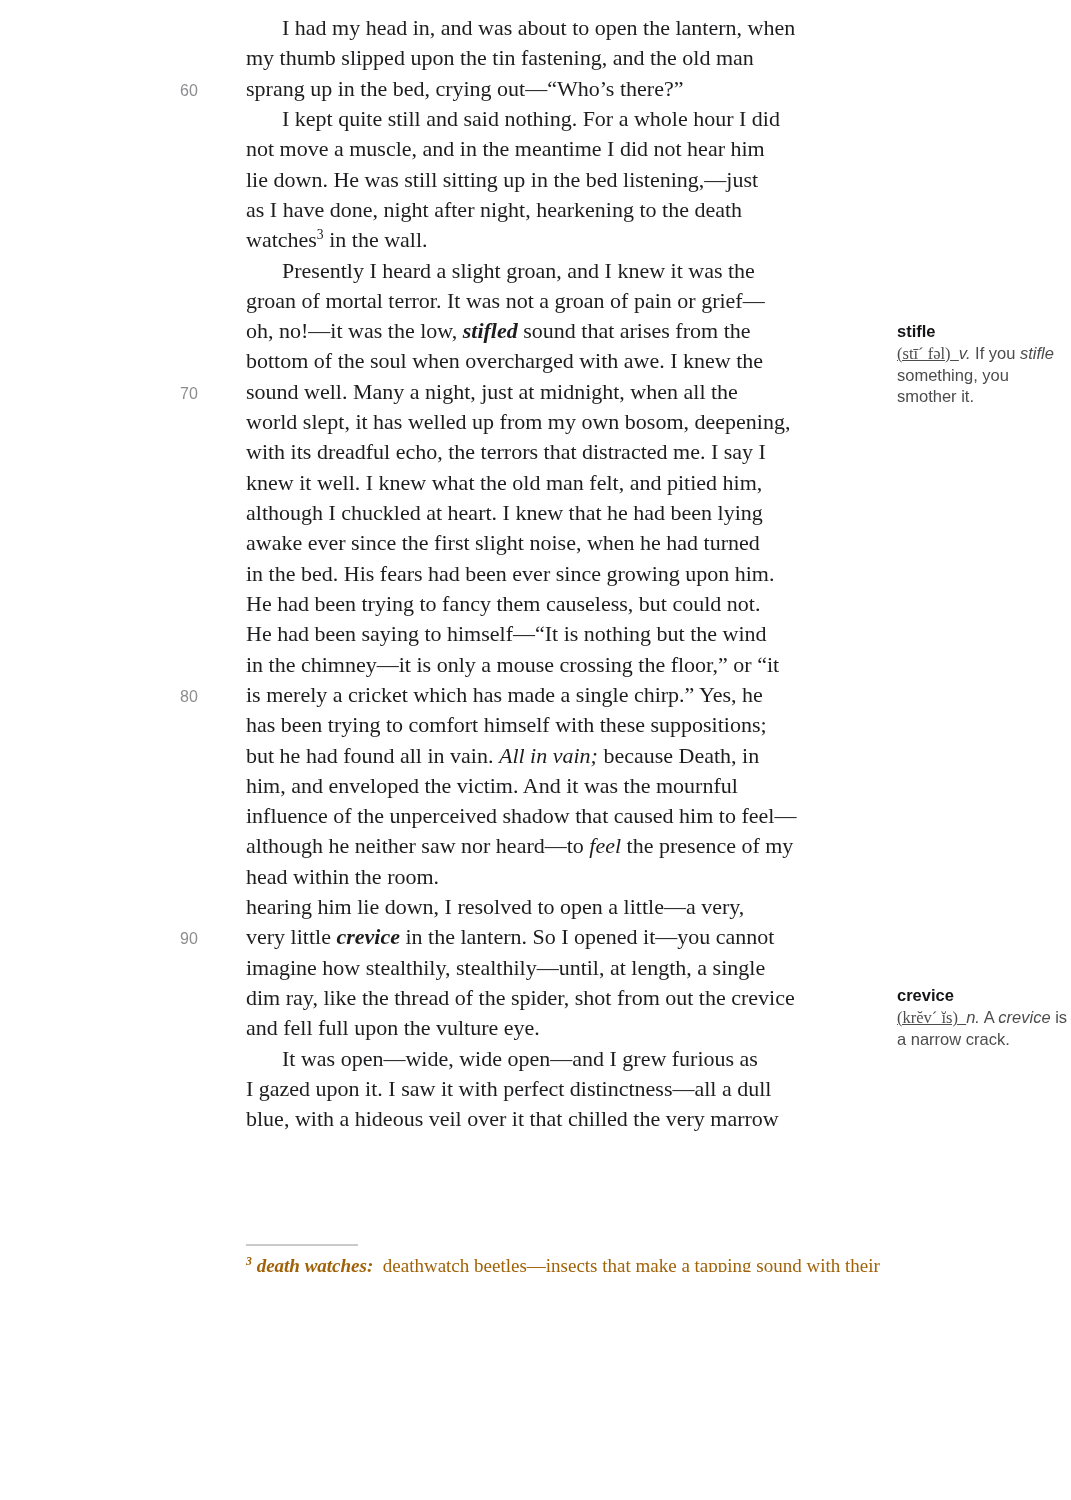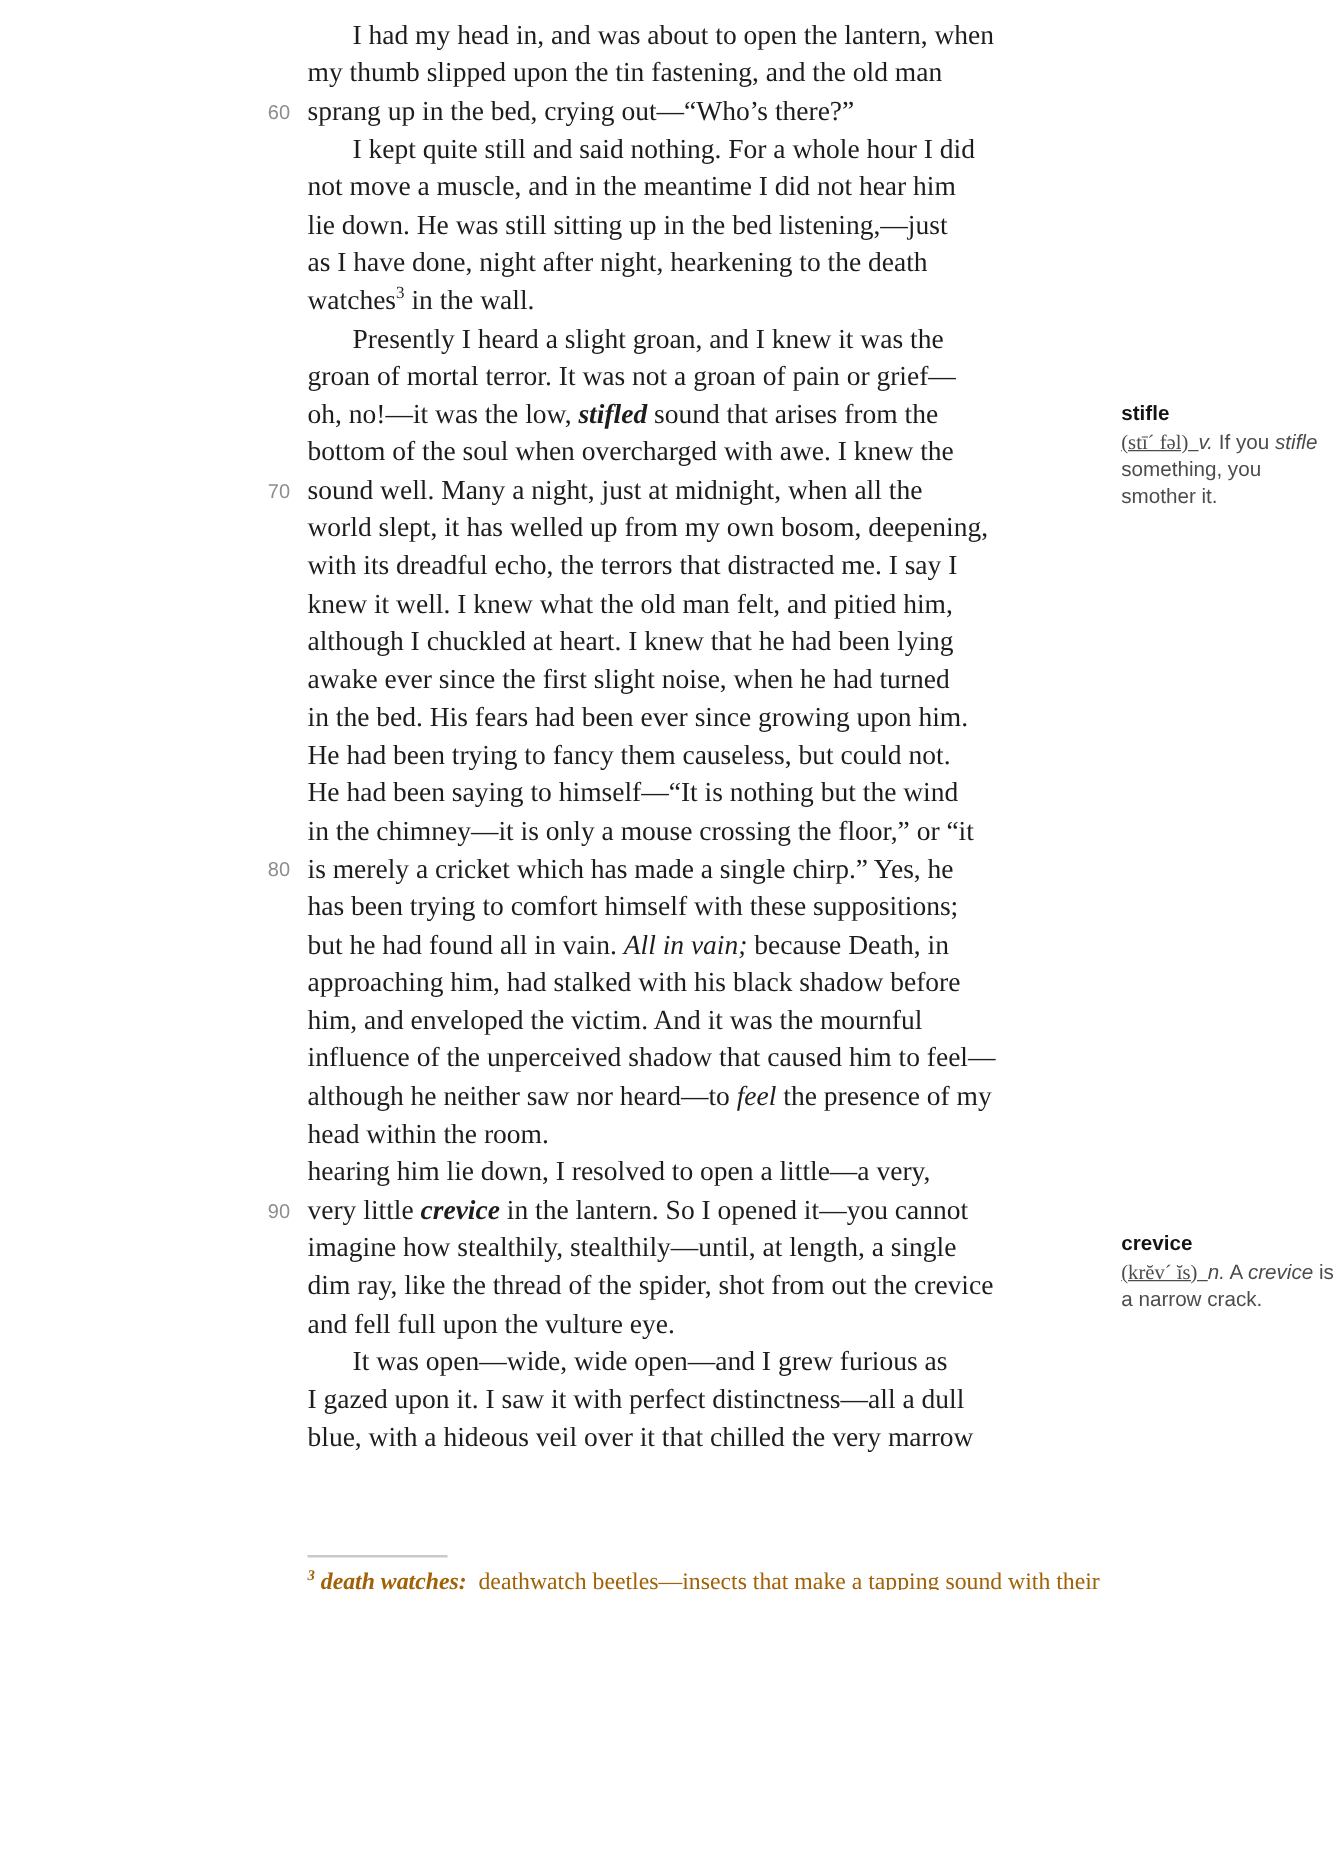--- a/index.html
+++ b/index.html
@@ -25,21 +25,21 @@
     position: relative;
     white-space: pre;
     height: 30.32px;
   }
   .line.indent { padding-left: 36px; }
   .linenum {
     position: absolute;
     left: -100px;
     top: 2px;
     width: 86px;
-    text-align: right;
+    text-align: center;
     font-family: "Liberation Sans", "DejaVu Sans", sans-serif;
     font-size: 16px;
     color: #8d8d90;
   }
   .b { font-weight: bold; font-style: italic; }
   .i { font-style: italic; }
   sup { font-size: 0.62em; line-height: 0; vertical-align: super; }
   
   #margin-notes { position: absolute; left: 897px; top: 0; width: 175px; }
   .margin-note {
@@ -115,21 +115,20 @@
       <div class="line"><span>knew it well. I knew what the old man felt, and pitied him,</span></div>
       <div class="line"><span>although I chuckled at heart. I knew that he had been lying</span></div>
       <div class="line"><span>awake ever since the first slight noise, when he had turned</span></div>
       <div class="line"><span>in the bed. His fears had been ever since growing upon him.</span></div>
       <div class="line"><span>He had been trying to fancy them causeless, but could not.</span></div>
       <div class="line"><span>He had been saying to himself—“It is nothing but the wind</span></div>
       <div class="line"><span>in the chimney—it is only a mouse crossing the floor,” or “it</span></div>
       <div class="line"><span class="linenum">80</span><span>is merely a cricket which has made a single chirp.” Yes, he</span></div>
       <div class="line"><span>has been trying to comfort himself with these suppositions;</span></div>
       <div class="line"><span>but he had found all in vain. </span><span class="i">All in vain;</span><span> because Death, in</span></div>
-      <div class="line"><span>approaching him, had stalked with his black shadow before</span></div>
       <div class="line"><span>him, and enveloped the victim. And it was the mournful</span></div>
       <div class="line"><span>influence of the unperceived shadow that caused him to feel—</span></div>
       <div class="line"><span>although he neither saw nor heard—to </span><span class="i">feel</span><span> the presence of my</span></div>
       <div class="line"><span>head within the room.</span></div>
       <div class="line"><span>hearing him lie down, I resolved to open a little—a very,</span></div>
       <div class="line"><span class="linenum">90</span><span>very little </span><span class="b">crevice</span><span> in the lantern. So I opened it—you cannot</span></div>
       <div class="line"><span>imagine how stealthily, stealthily—until, at length, a single</span></div>
       <div class="line"><span>dim ray, like the thread of the spider, shot from out the crevice</span></div>
       <div class="line"><span>and fell full upon the vulture eye.</span></div>
       <div class="line indent"><span>It was open—wide, wide open—and I grew furious as</span></div>

